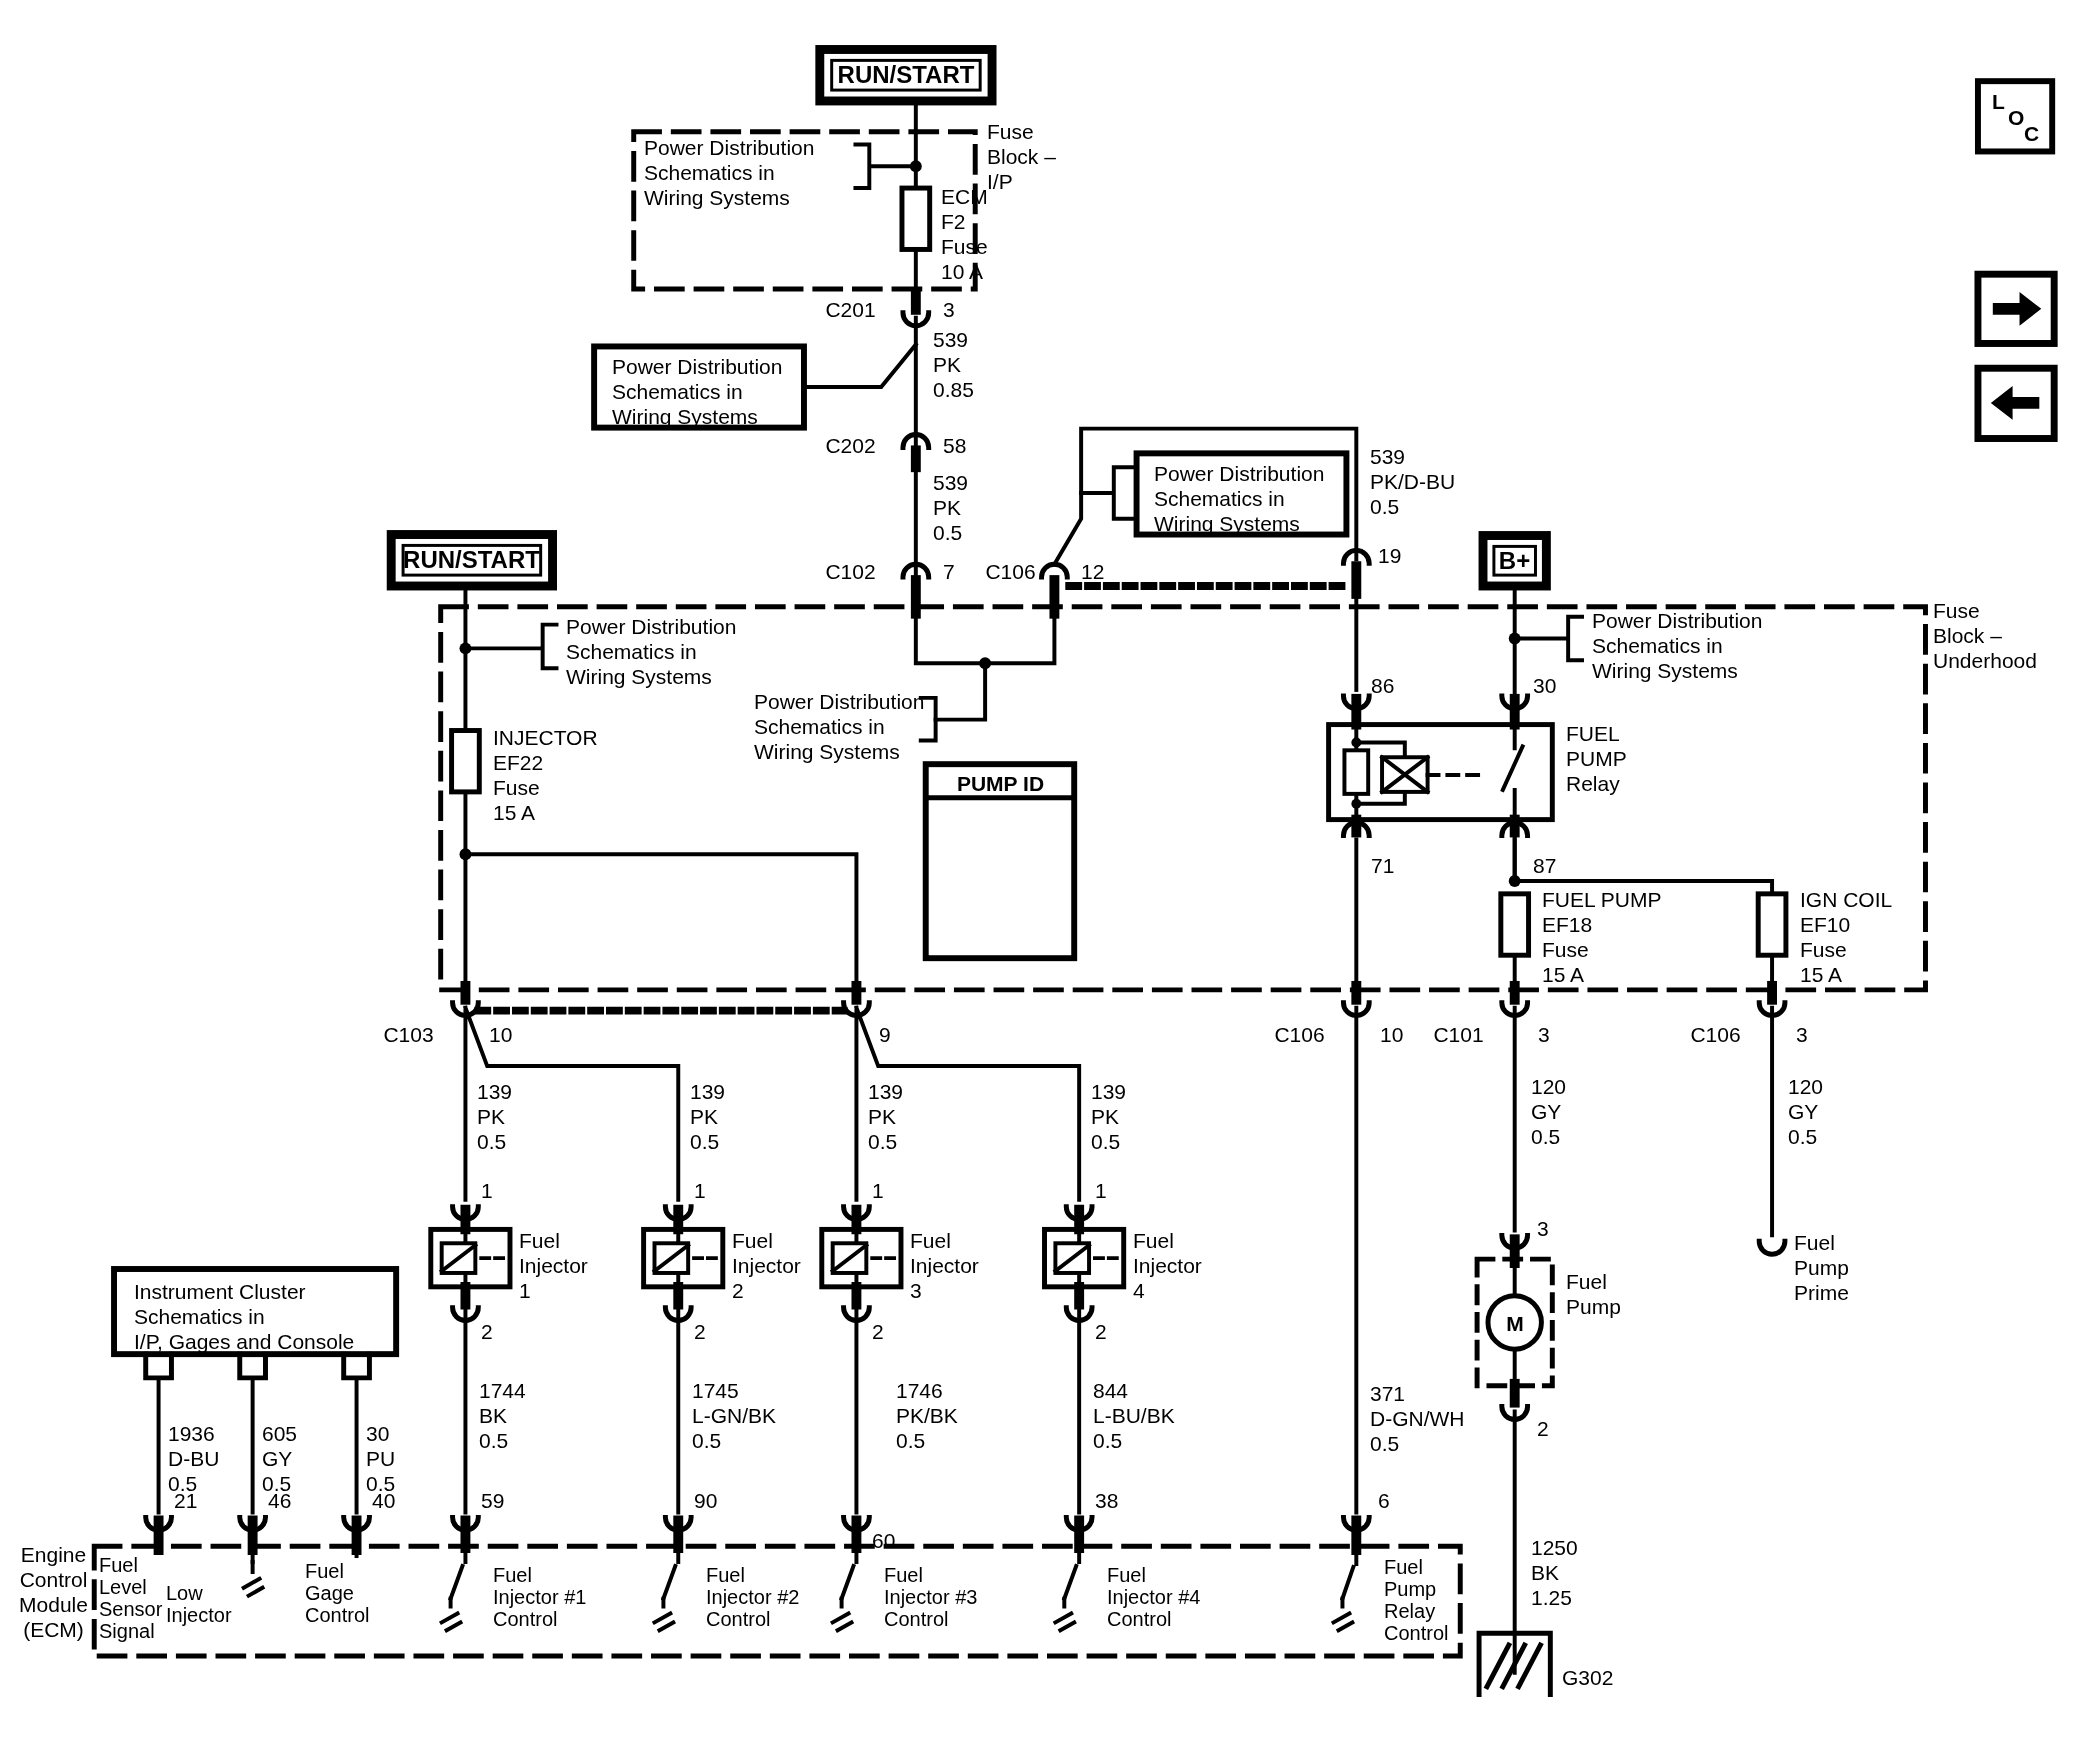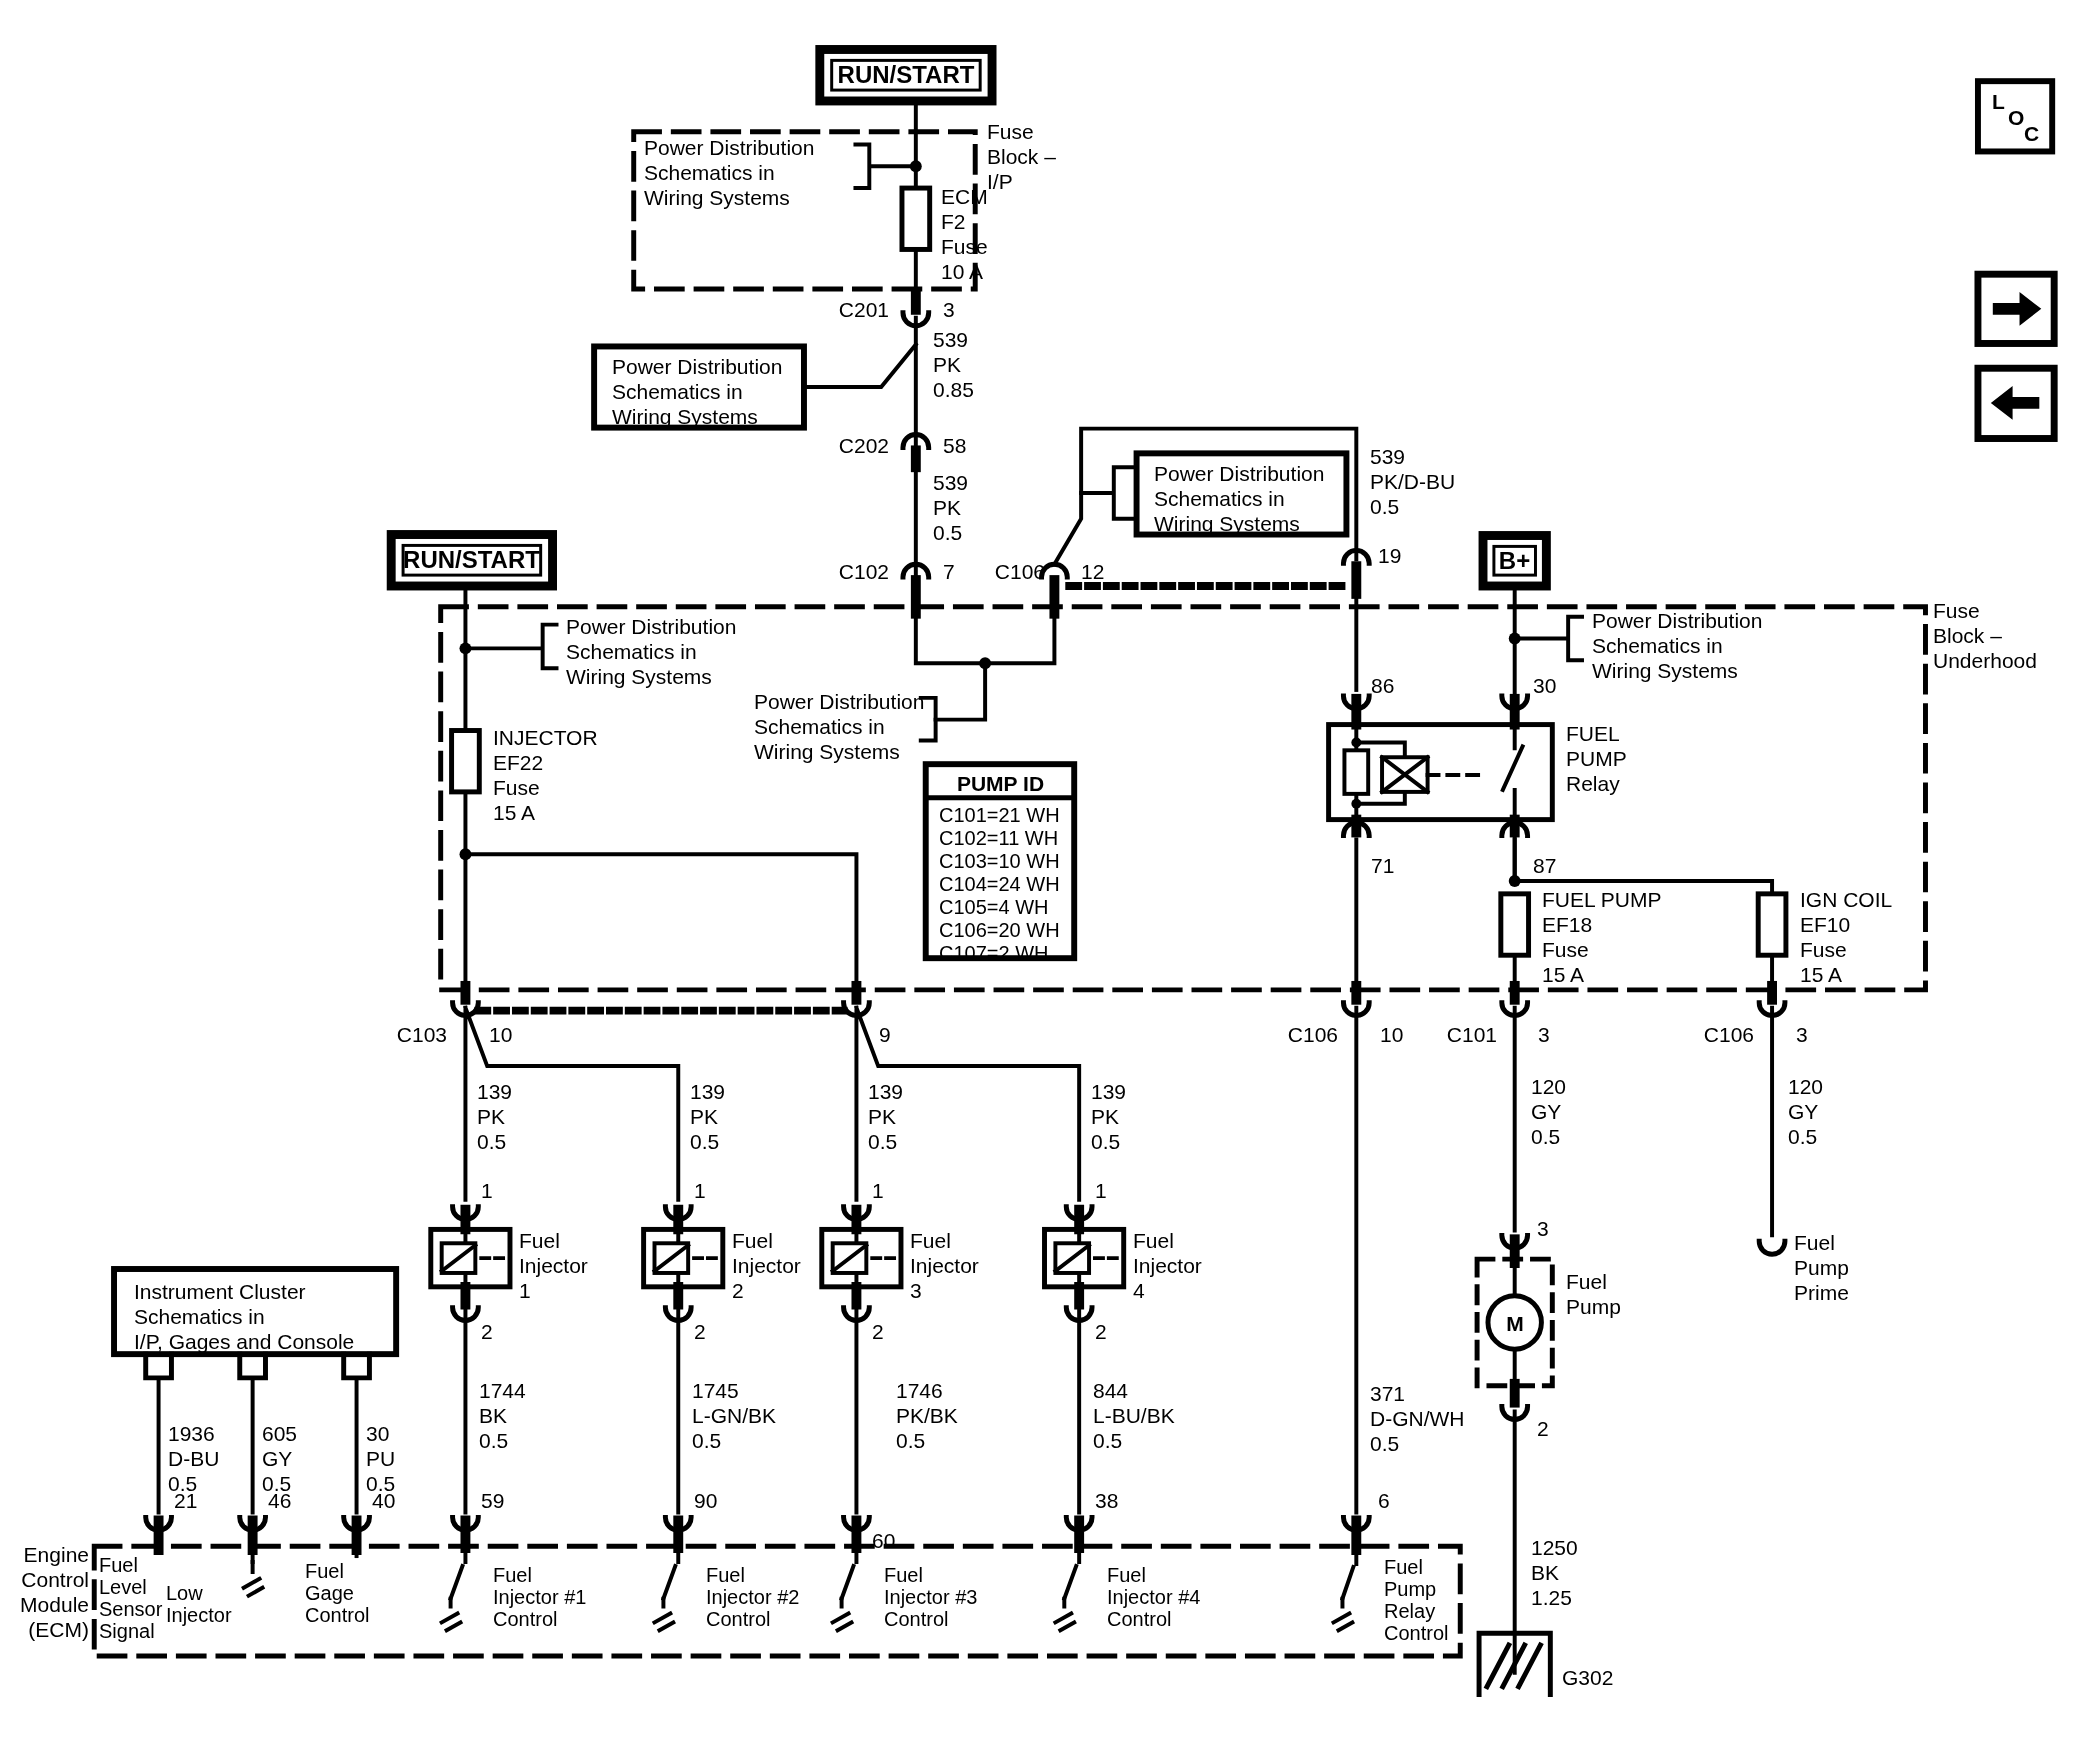--- a/index.html
+++ b/index.html
@@ -1,21 +1,21 @@
 <!DOCTYPE html>
 <html><head>
 <meta charset="utf-8">
 <style>
   html,body{margin:0;padding:0;background:#fff}
   .page{position:relative;width:2091px;height:1758px;background:#fff;
         font-family:"Liberation Sans",sans-serif;color:#000;overflow:hidden}
   .page svg{position:absolute;left:0;top:0}
   .t{position:absolute;white-space:pre-line;font-size:21px;line-height:25px;color:#000}
   .b{font-weight:bold}
-  .ra{text-align:right}
+  .ra{text-align:center}
   .ctr{text-align:center}
   .f24{font-size:24px;line-height:26px}
   .f20{font-size:20px;line-height:22px}
   .lh23{line-height:23px}
 </style>
 </head>
 <body>
 
 <div class="page">
 
@@ -282,27 +282,20 @@
 Fuse
 15 A</div>
   <div class="t" style="left:754px;top:689px;width:173px">Power Distribution
 Schematics in
 Wiring Systems</div>
   <div class="t" style="left:1592px;top:608px;width:208px">Power Distribution
 Schematics in
 Wiring Systems</div>
 
   <div class="t b ctr" style="left:926px;top:771px;width:149px">PUMP ID</div>
-  <div class="t f20 lh23" style="left:939px;top:804px">C101=21 WH
-C102=11 WH
-C103=10 WH
-C104=24 WH
-C105=4 WH
-C106=20 WH
-C107=2 WH</div>
 
   <div class="t" style="left:1371px;top:673px">86</div>
   <div class="t" style="left:1533px;top:673px">30</div>
   <div class="t" style="left:1566px;top:721px">FUEL
 PUMP
 Relay</div>
   <div class="t" style="left:1371px;top:853px">71</div>
   <div class="t" style="left:1533px;top:853px">87</div>
   <div class="t" style="left:1542px;top:887px">FUEL PUMP
 EF18

